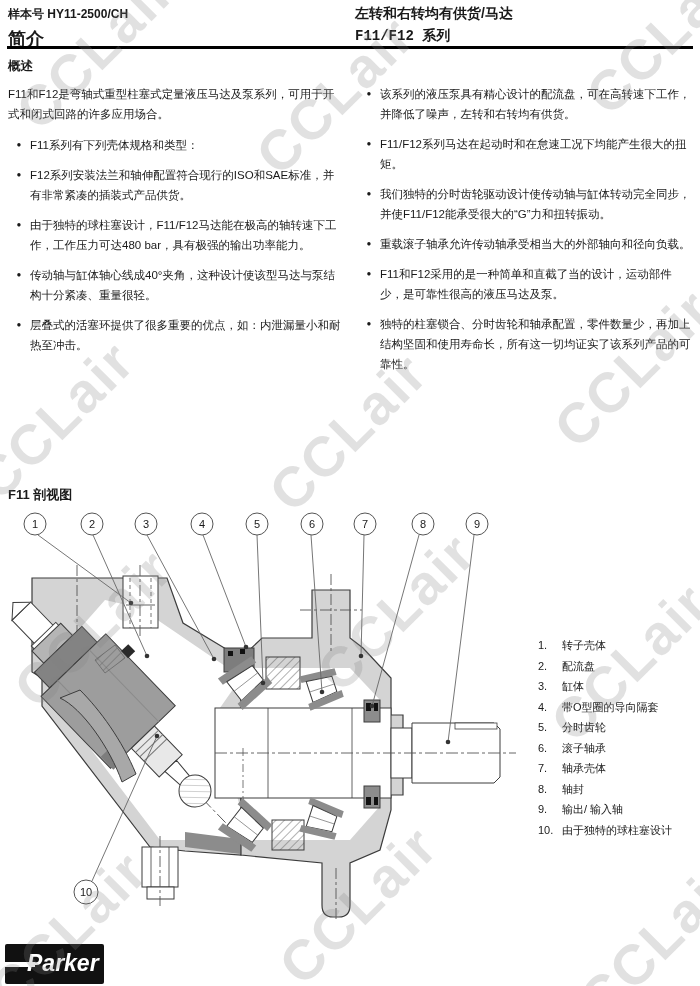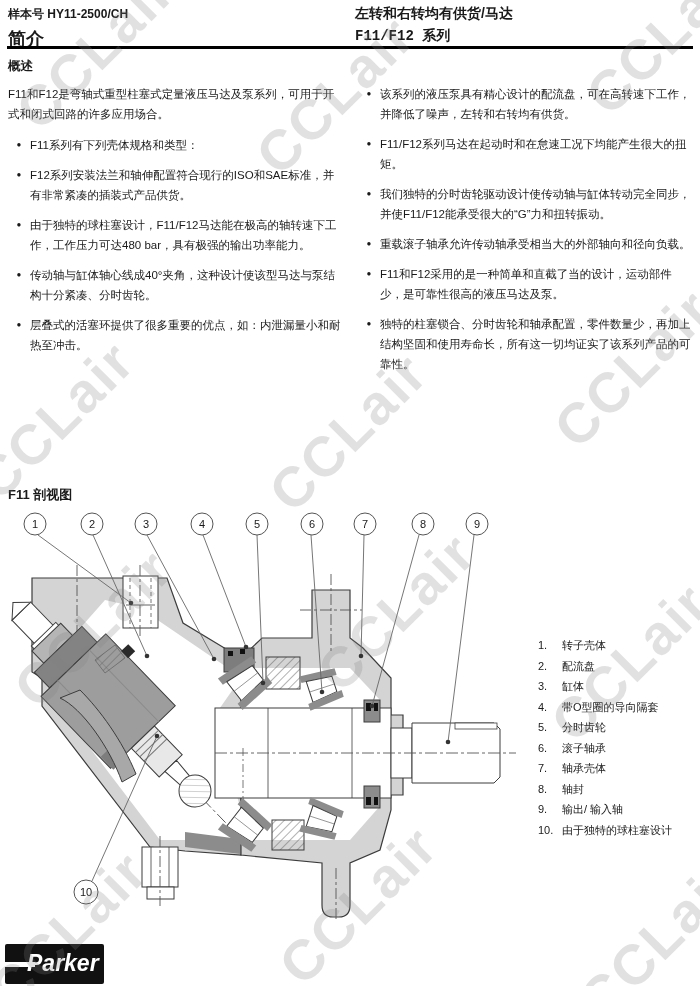--- a/index.html
+++ b/index.html
@@ -70,21 +70,21 @@
     <div class="bullet">
       <span class="bdot">●</span>
       <div class="btext">F12系列安装法兰和轴伸配置符合现行的ISO和SAE标准，并有非常紧凑的插装式产品供货。</div>
     </div>
     <div class="bullet">
       <span class="bdot">●</span>
       <div class="btext">由于独特的球柱塞设计，F11/F12马达能在极高的轴转速下工作，工作压力可达480 bar，具有极强的输出功率能力。</div>
     </div>
     <div class="bullet">
       <span class="bdot">●</span>
-      <div class="btext">传动轴与缸体轴心线成40°夹角，这种设计使该型马达与泵结构十分紧凑、分时齿轮。</div>
+      <div class="btext">传动轴与缸体轴心线成40°夹角，这种设计使该型马达与泵结构十分紧凑、重量很轻。</div>
     </div>
     <div class="bullet">
       <span class="bdot">●</span>
       <div class="btext">层叠式的活塞环提供了很多重要的优点，如：内泄漏量小和耐热至冲击。</div>
     </div>
   </div>
 
   <div class="col col-right">
     <div class="bullet">
       <span class="bdot">●</span>

